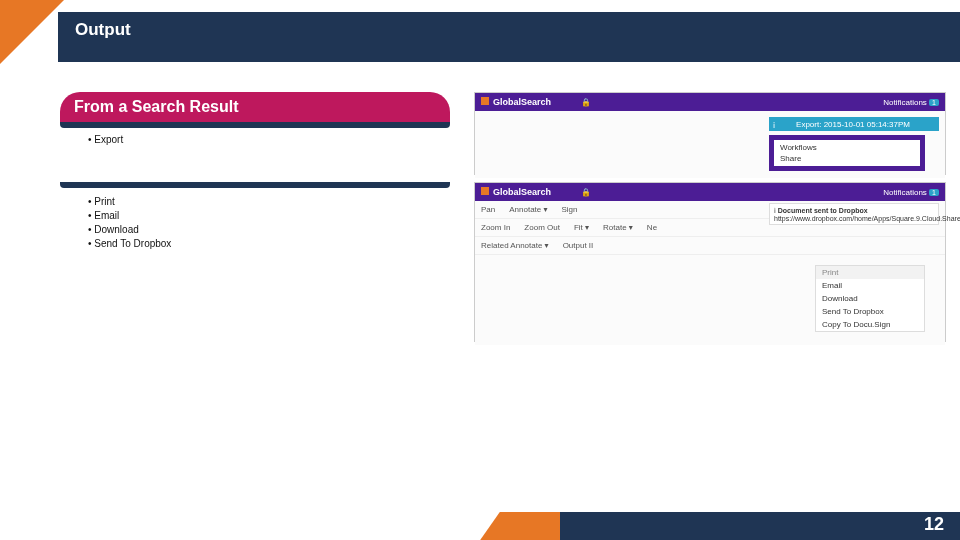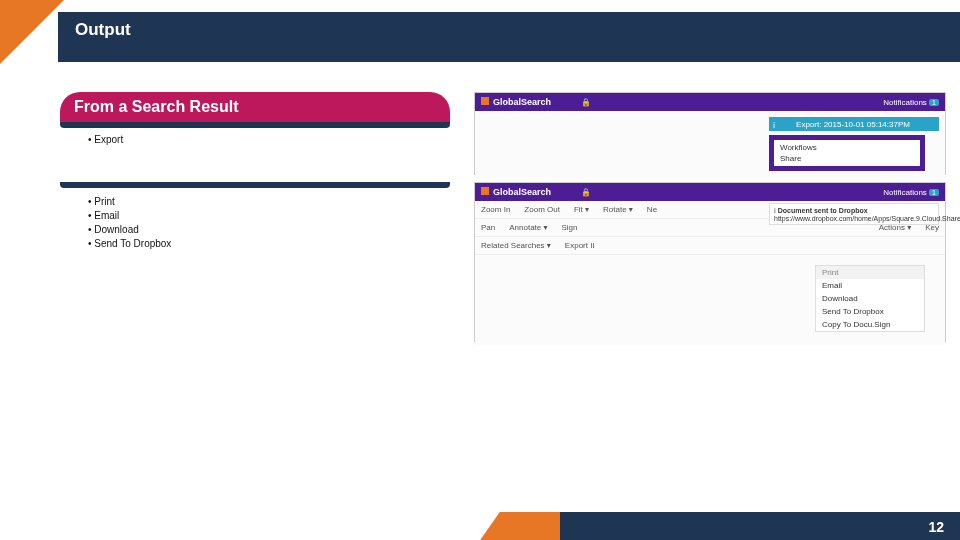--- a/index.html
+++ b/index.html
@@ -99,21 +99,21 @@
     position: absolute; bottom: 0; right: 0; left: 560px; height: 28px;
     background: #1f3554;
   }
   .footer-orange {
     position: absolute; bottom: 0; left: 490px; width: 120px; height: 28px;
     background: #e77725;
     transform: skewX(-35deg);
   }
   .pagenum {
     position: absolute; bottom: 5px; right: 16px; color: #fff;
-    font-size: 14px; font-weight: 700;
+    font-size: 18px; font-weight: 700;
   }
 </style>
 </head>
 <body>
 
 <div class="slide">
 
   <div class="titlebar"></div>
   <div class="tl-tri"></div>
   <div class="titletext">Output</div>
@@ -153,37 +153,37 @@
   <div class="shot shot2">
     <div class="shot-header">
       <span><span class="sq"></span><span class="gh">GlobalSearch</span><span class="lock">🔒</span></span>
       <span class="notif"><span>Notifications</span> <span class="badge">1</span></span>
     </div>
     <div class="shot-body">
       <div class="dropbox-note">
         ℹ <b>Document sent to Dropbox</b><br>
         <span>https://www.dropbox.com/home/Apps/Square.9.Cloud.Share</span>
       </div>
-      <div class="toolbar">
-        <span>Zoom In</span>
-        <span>Zoom Out</span>
-        <span>Fit ▾</span>
-        <span>Rotate ▾</span>
-        <span>Ne</span>
-      </div>
       <div class="toolbar toolbar2">
         <span>Pan</span>
         <span>Annotate ▾</span>
         <span>Sign</span>
         <span style="margin-left:auto">Actions ▾</span>
         <span>Key</span>
       </div>
       <div class="toolbar">
-        <span>Related Searches ▾</span>
-        <span>Export II</span>
+        <span>Zoom In</span>
+        <span>Zoom Out</span>
+        <span>Fit ▾</span>
+        <span>Rotate ▾</span>
+        <span>Ne</span>
+      </div>
+      <div class="toolbar">
+        <span>Related Annotate ▾</span>
+        <span>Output II</span>
       </div>
       <div class="actions-menu">
         <div>Print</div>
         <div>Email</div>
         <div>Download</div>
         <div>Send To Dropbox</div>
         <div>Copy To Docu.Sign</div>
       </div>
     </div>
   </div>

